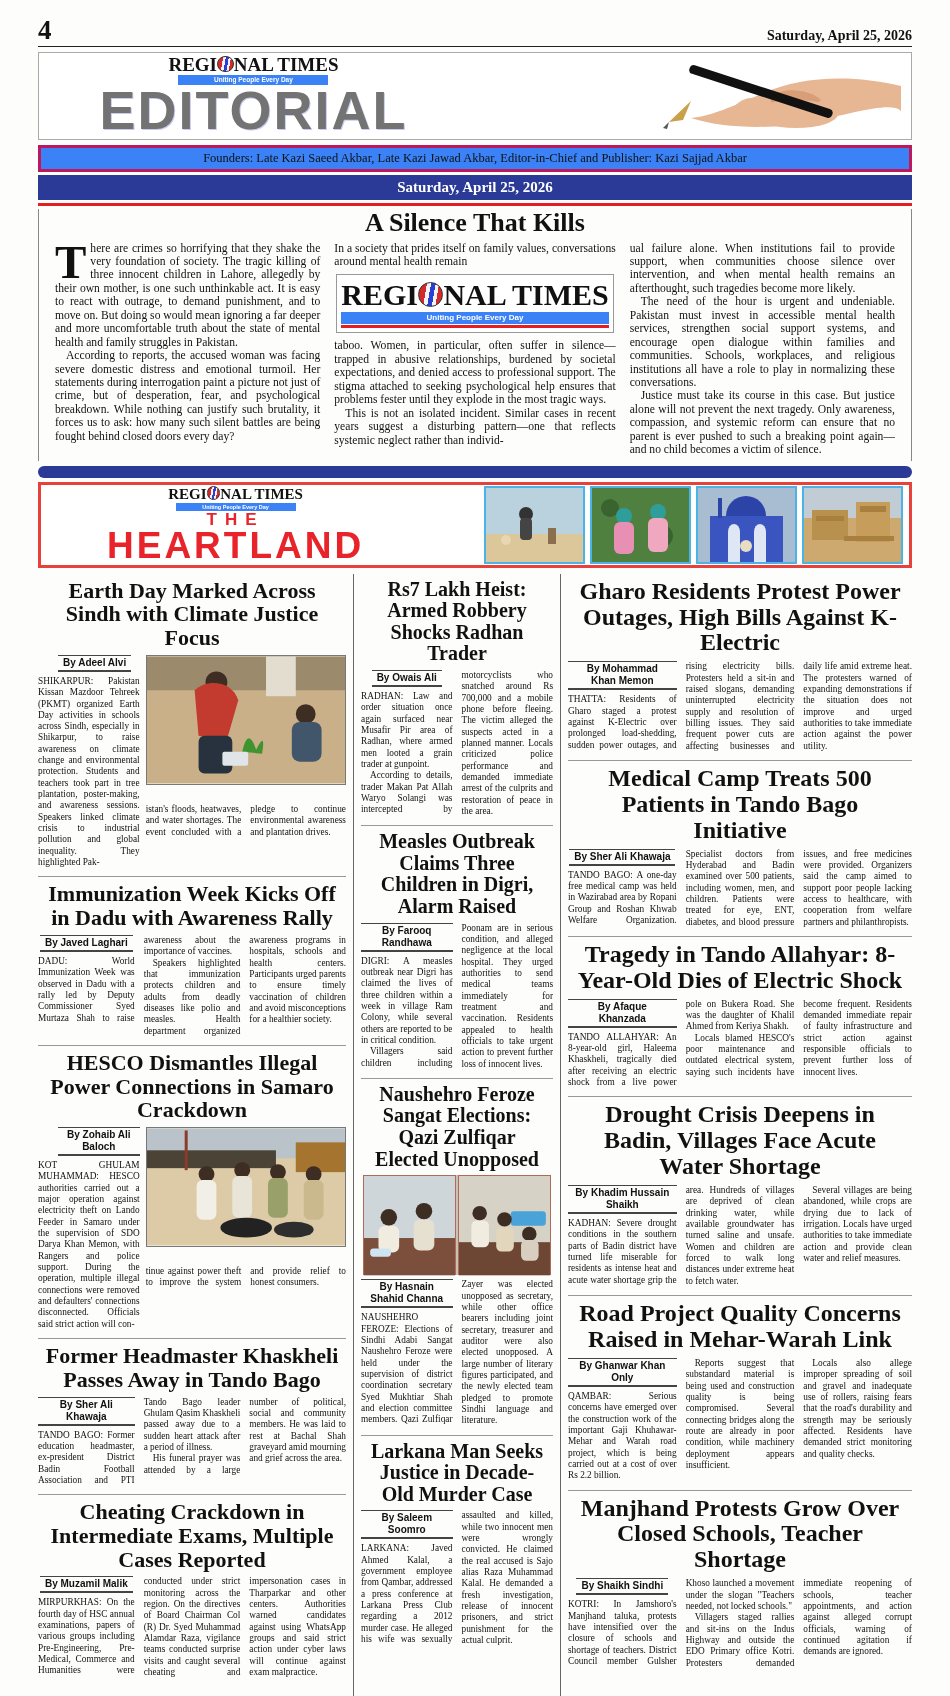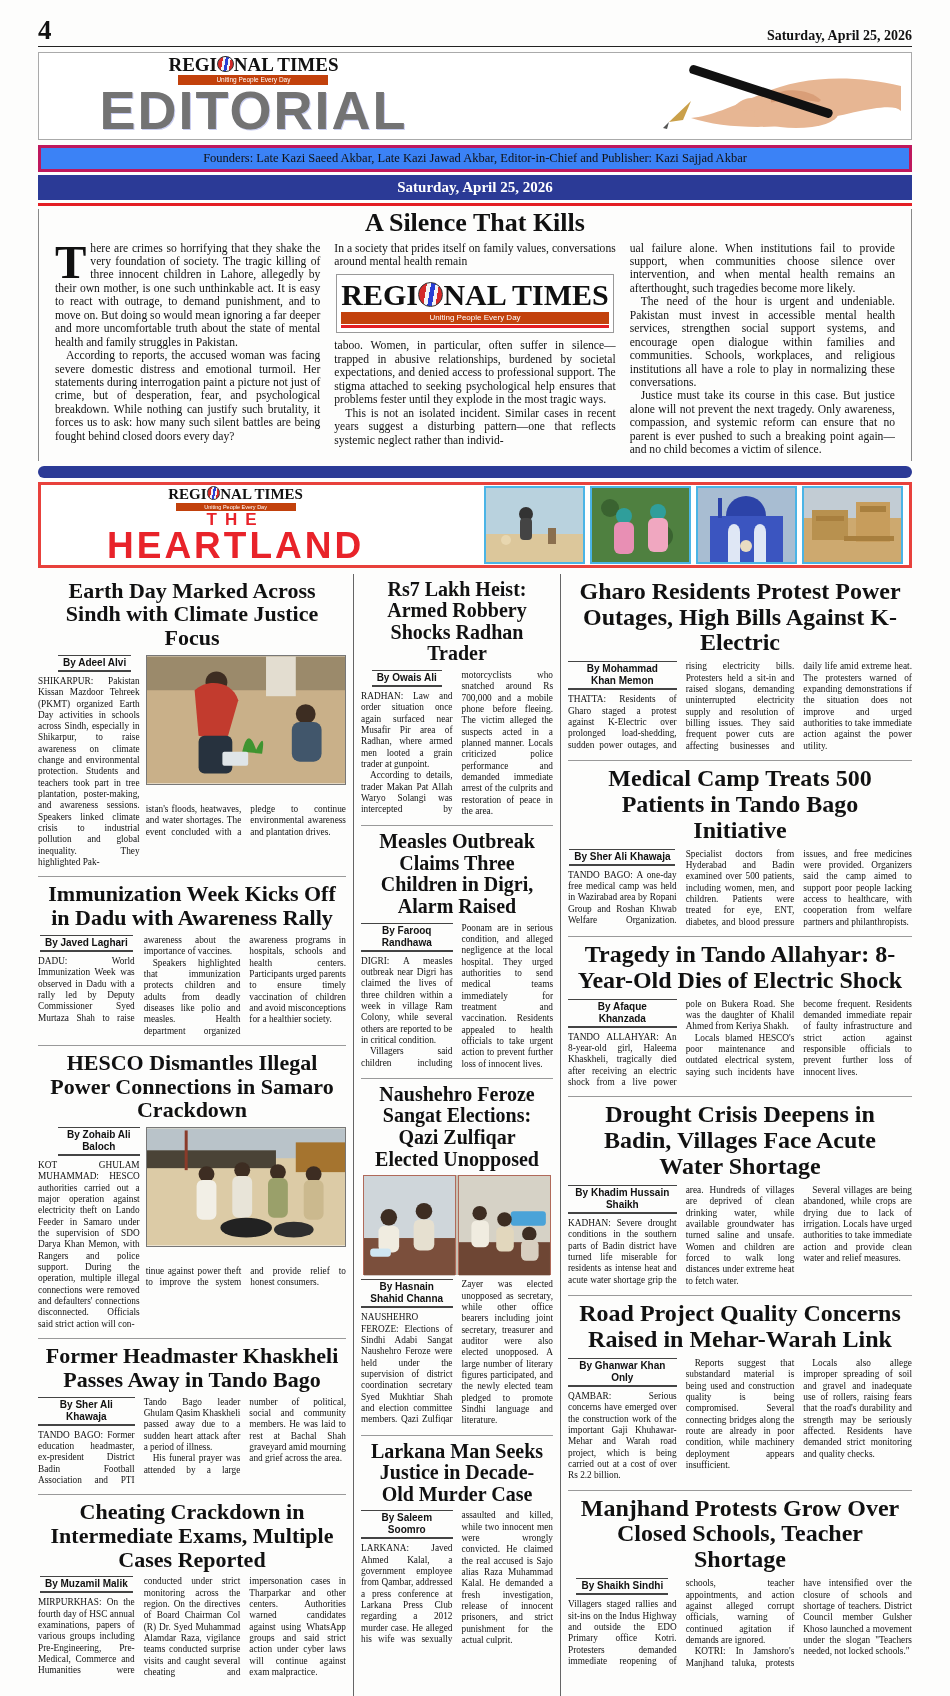--- a/index.html
+++ b/index.html
@@ -12,21 +12,21 @@
   
   .masthead{margin-top:5px;height:88px;border:1px solid #aaa;display:flex;align-items:center;justify-content:space-between;background:#fff;padding:2px 10px;box-sizing:border-box;}
   .mast-left{display:flex;flex-direction:column;align-items:center;width:48%;}
   .wordmark{font-family:"Liberation Sans",sans-serif;font-weight:700;font-size:54px;line-height:0.95;color:#737373;letter-spacing:2px;text-shadow:1px 1px 0 #c8cdf0;}
   .pen-art{width:330px;height:80px;}
   
   .rt-logo{display:inline-block;text-align:center;}
   .rt-name{font-family:"Liberation Serif",serif;font-weight:bold;color:#111;white-space:nowrap;line-height:1;}
   .globe{display:inline-block;vertical-align:-0.05em;width:0.78em;height:0.78em;border-radius:50%;
          background:linear-gradient(100deg,#d42a2a 0 30%,#f5f5f5 30% 45%,#2a3fd4 45% 62%,#f5f5f5 62% 75%,#d42a2a 75%);border:1px solid #333;}
-  .rt-bar{background:#c2410c;color:#fff;font-family:"Liberation Sans",sans-serif;font-weight:normal;line-height:1.5;text-align:center;}
+  .rt-bar{background:#3b82f6;color:#fff;font-family:"Liberation Sans",sans-serif;font-weight:bold;line-height:1.5;text-align:center;}
   .rt-red{background:#e31e24;height:3px;margin-top:1px;}
   .rt-md .rt-name{font-size:19px;} .rt-md .rt-bar{font-size:6.5px;width:150px;margin:1px auto 0;}
   .rt-sm .rt-name{font-size:15px;} .rt-sm .rt-bar{font-size:5.5px;width:120px;margin:1px auto 0;}
   .rt-lg .rt-name{font-size:30px;} .rt-lg .rt-bar{font-size:8px;margin:2px auto 0;}
   
   .founders{margin-top:5px;background:#3b82f6;border:3px solid #be185d;text-align:center;font-weight:normal;font-size:12.5px;line-height:21px;height:21px;}
   .datebar{margin-top:3px;background:#2b3a96;color:#fff;text-align:center;font-weight:bold;font-size:15px;line-height:25px;height:25px;}
   
   .redline{height:3px;background:#e31e24;margin-top:3px;}
   .editorial{border-left:1px solid #888;border-right:1px solid #888;padding:0 16px;}
@@ -380,19 +380,19 @@
           <p>QAMBAR: Serious concerns have emerged over the construction work of the important Gaji Khuhawar-Mehar and Warah road project, which is being carried out at a cost of over Rs 2.2 billion.</p>
           <p>Reports suggest that substandard material is being used and construction quality is being compromised. Several connecting bridges along the route are already in poor condition, while machinery deployment appears insufficient.</p>
           <p>Locals also allege improper spreading of soil and gravel and inadequate use of rollers, raising fears that the road's durability and strength may be seriously affected. Residents have demanded strict monitoring and quality checks.</p>
         </div>
       </section>
 
       <section class="art">
         <h2 class="hl hl-c">Manjhand Protests Grow Over Closed Schools, Teacher Shortage</h2>
         <div class="body cols3">
           <div class="byline">By Shaikh Sindhi</div>
+          <p>KOTRI: In Jamshoro's Manjhand taluka, protests have intensified over the closure of schools and shortage of teachers. District Council member Gulsher Khoso launched a movement under the slogan "Teachers needed, not locked schools."</p>
           <p>Villagers staged rallies and sit-ins on the Indus Highway and outside the EDO Primary office Kotri. Protesters demanded immediate reopening of schools, teacher appointments, and action against alleged corrupt officials, warning of continued agitation if demands are ignored.</p>
-          <p>KOTRI: In Jamshoro's Manjhand taluka, protests have intensified over the closure of schools and shortage of teachers. District Council member Gulsher Khoso launched a movement under the slogan "Teachers needed, not locked schools."</p>
         </div>
       </section>
     </div>
   </div>
 </div>
 
 </body></html>

